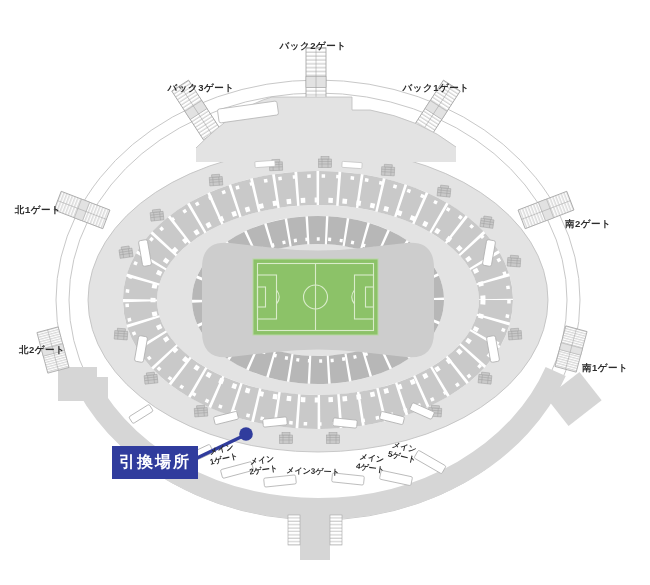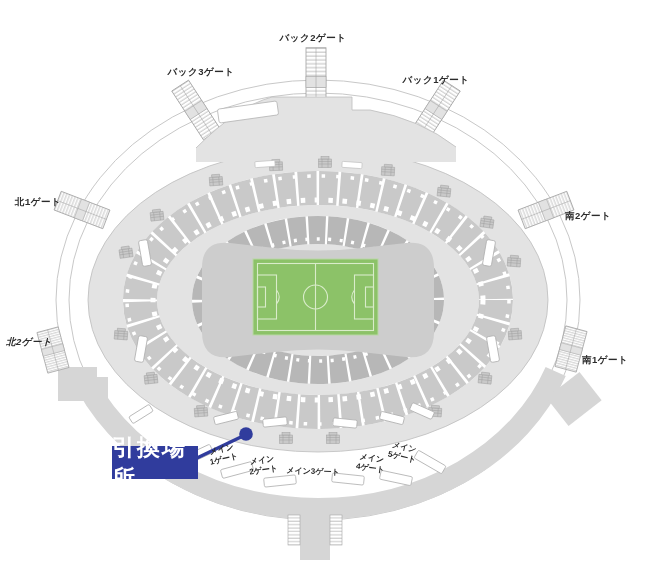--- a/index.html
+++ b/index.html
@@ -1,27 +1,27 @@
 <!DOCTYPE html>
 <html><head>
 <meta charset="utf-8">
 <style>
   html,body{margin:0;padding:0;background:#ffffff;}
   #stage{position:relative;width:650px;height:585px;background:#ffffff;overflow:hidden;
          font-family:"Liberation Sans",sans-serif;}
   #stadium-svg{position:absolute;left:0;top:0;}
   .glabel{position:absolute;transform:translate(-50%,-50%);
           font-weight:bold;font-size:9.5px;color:#2b2b2b;white-space:nowrap;
-          letter-spacing:.5px;}
+          letter-spacing:.5px;margin-top:8px;}
   .mlabel{position:absolute;font-weight:bold;font-size:8px;color:#2b2b2b;
           text-align:center;line-height:1.3;white-space:nowrap;}
   .mlabel span{display:block;}
   .marker-box{position:absolute;left:112px;top:446px;width:86px;height:33px;
           background:#303c9d;color:#ffffff;display:flex;align-items:center;
-          justify-content:center;font-weight:bold;font-size:23px;letter-spacing:2px;}
+          justify-content:center;font-weight:bold;font-size:16px;letter-spacing:2px;}
 </style>
 </head>
 <body>
 
 <div id="stage">
 
 <svg id="stadium-svg" width="650" height="585" viewBox="0 0 650 585">
   <defs>
     <pattern id="st" patternUnits="userSpaceOnUse" width="8" height="3.4">
       <path d="M0,1 H8" stroke="#a5a5a5" stroke-width="0.7"></path>
@@ -167,25 +167,25 @@
     <use href="#dB" transform="translate(430,462) rotate(30)"></use>
   </g>
 
   <g>
     <path d="M197,458 L243,436" stroke="#303c9d" stroke-width="3.5" fill="none"></path>
     <circle cx="246" cy="434" r="6.8" fill="#303c9d"></circle>
   </g>
 </svg>
 
 <div class="glabel" style="left:313px;top:38px;">バック2ゲート</div>
-<div class="glabel" style="left:201px;top:72px;">バック3ゲート</div>
+<div class="glabel" style="left:201px;top:80px;">バック3ゲート</div>
 <div class="glabel" style="left:436px;top:80px;">バック1ゲート</div>
 <div class="glabel" style="left:38px;top:202px;font-family:Liberation Mono, monospace;">北1ゲート</div>
 <div class="glabel" style="left:588px;top:216px;">南2ゲート</div>
-<div class="glabel" style="left:29px;top:342px;font-style:italic;">北2ゲート</div>
+<div class="glabel" style="left:42px;top:342px;">北2ゲート</div>
 <div class="glabel" style="left:605px;top:360px;">南1ゲート</div>
 
 <div class="mlabel" style="left:223px;top:455px;transform:translate(-50%,-50%) rotate(-13deg);">
   <span>メイン</span>
       <span>1ゲート</span>
 </div>
 <div class="mlabel" style="left:263px;top:466px;transform:translate(-50%,-50%) rotate(-8deg);">
   <span>メイン</span>
       <span>2ゲート</span>
 </div>

